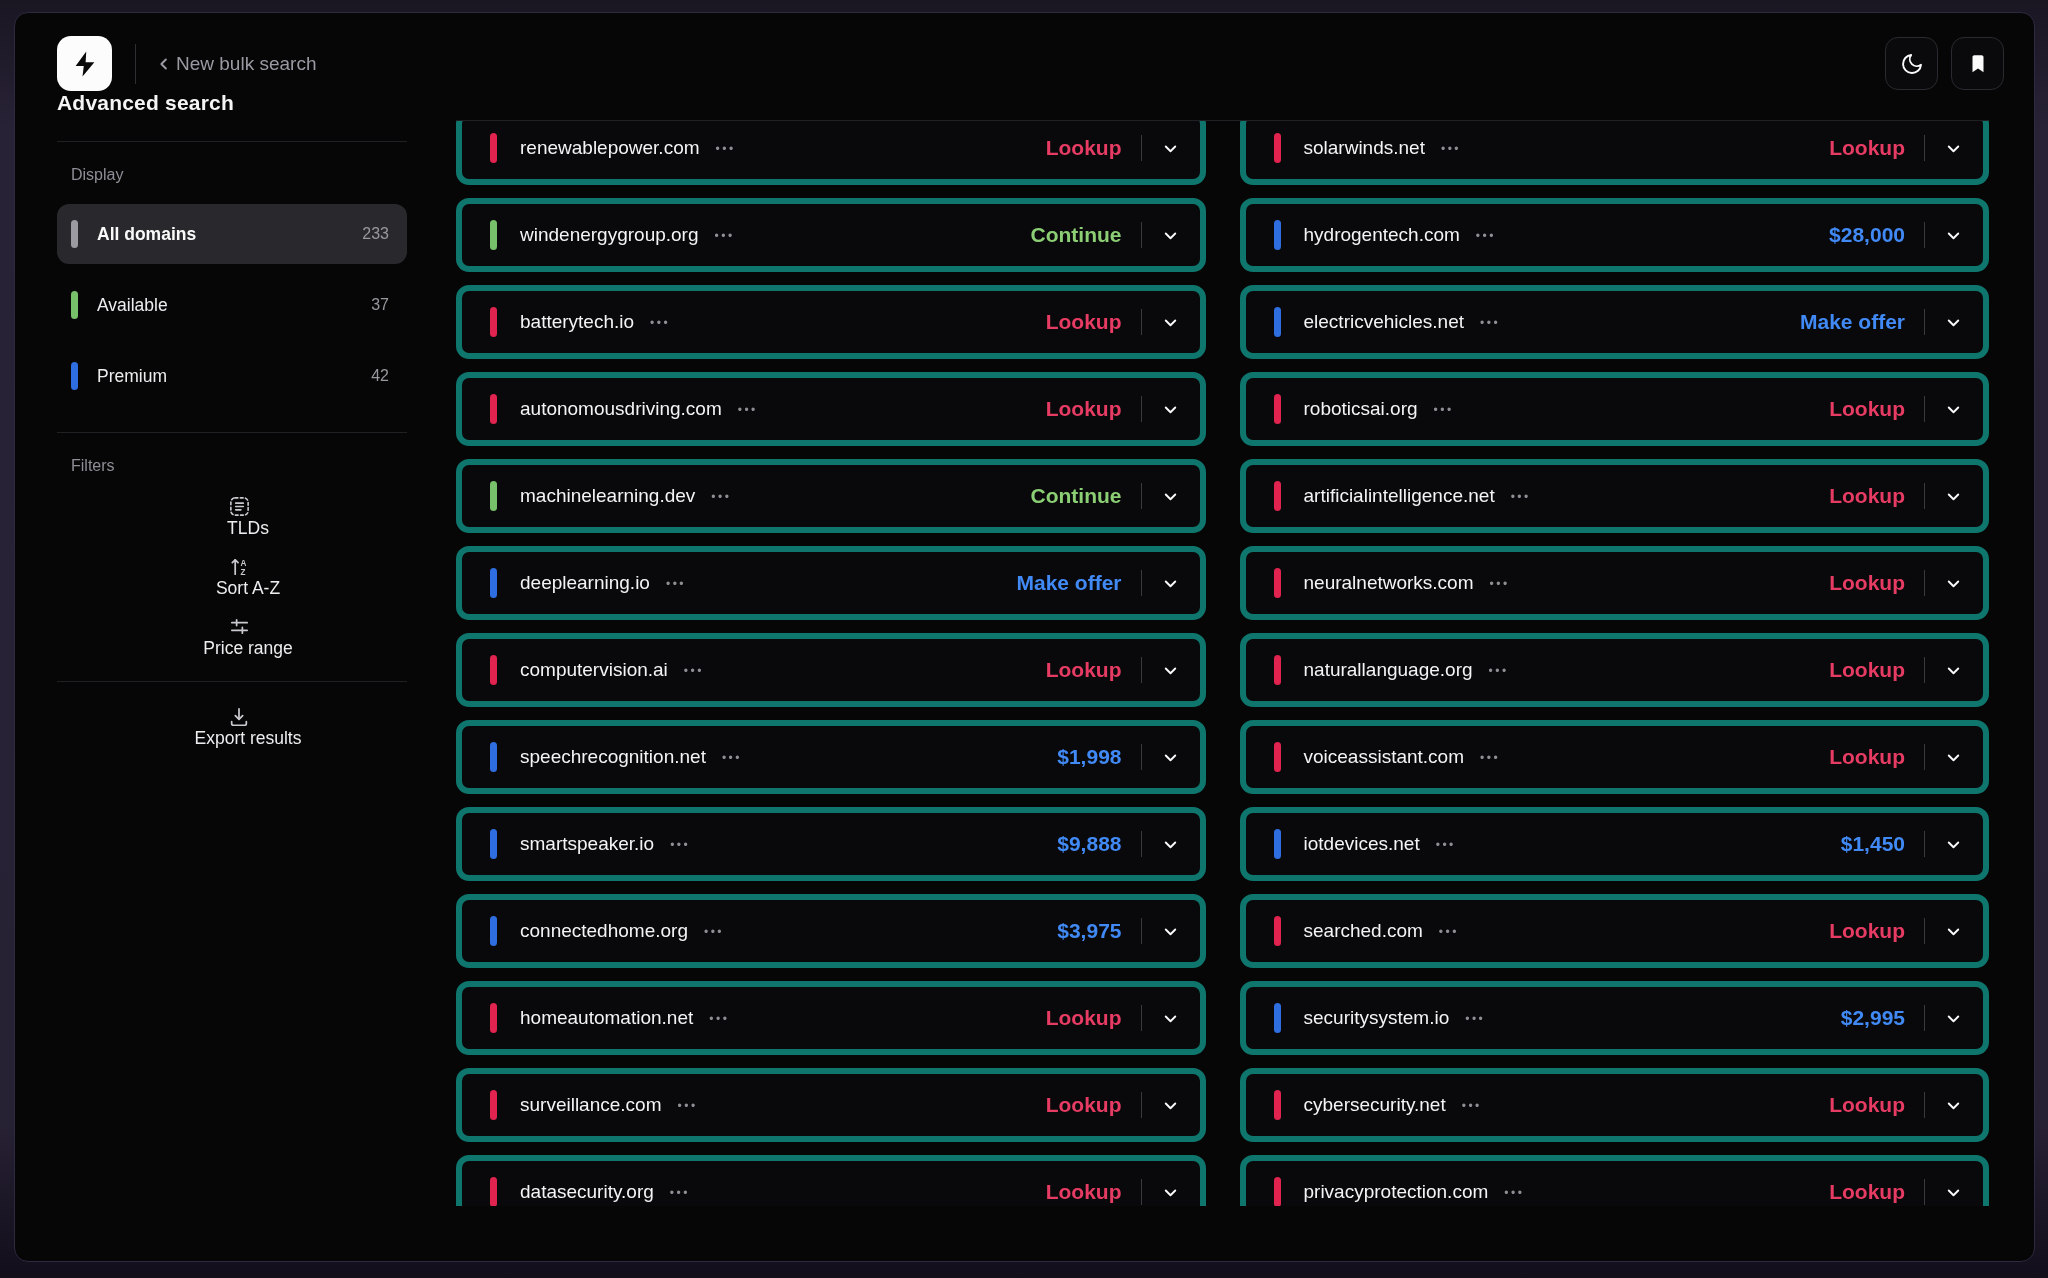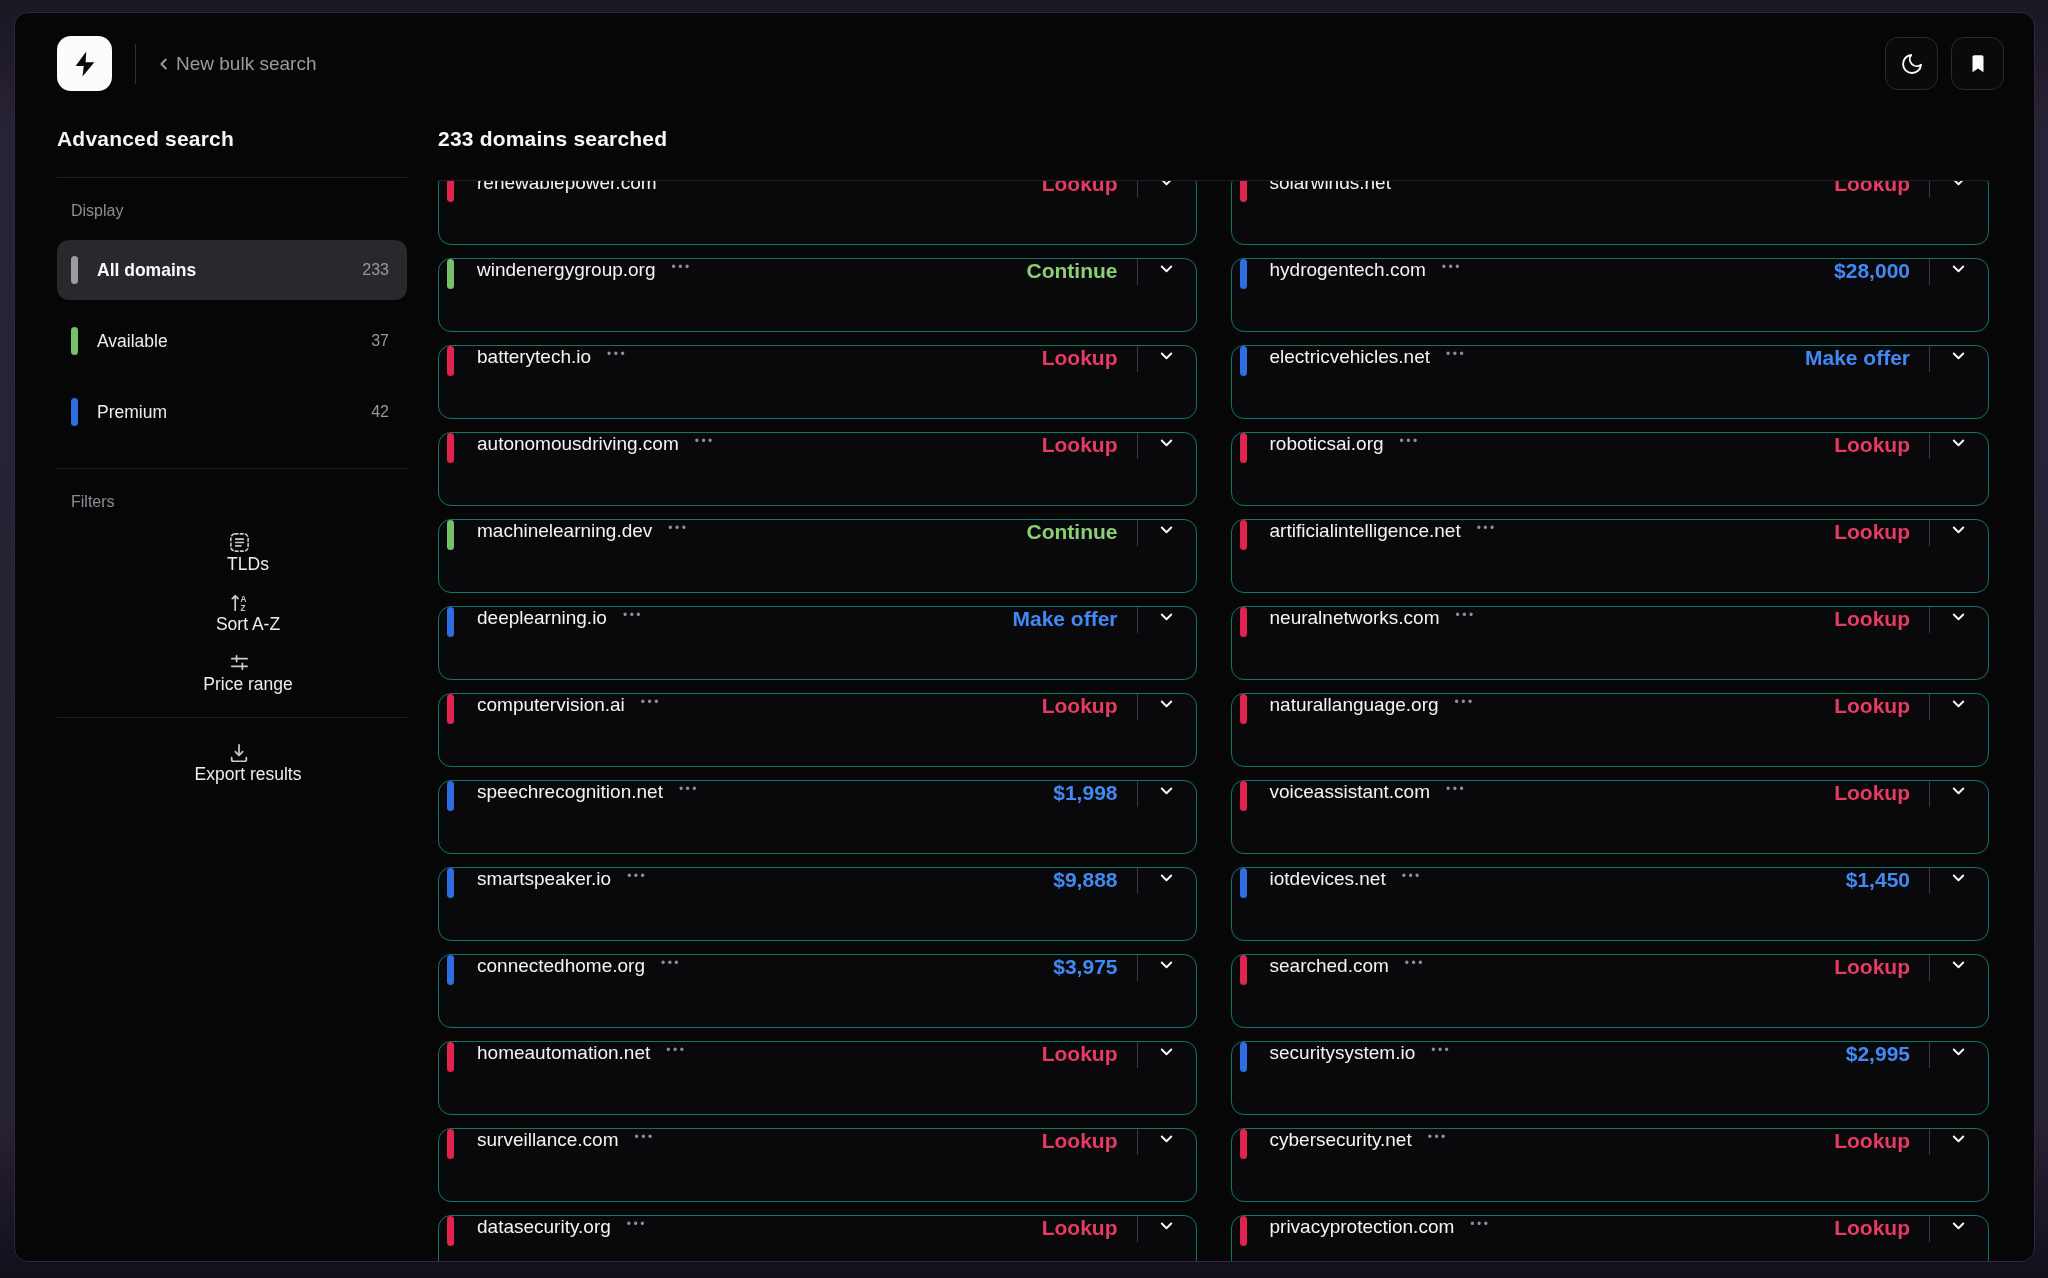--- a/index.html
+++ b/index.html
@@ -24,21 +24,21 @@
     display:flex; align-items:center; gap:3px; margin-left:19px;
     background:none; border:none; color:#9a9aa3; font-size:19px; cursor:pointer;
     font-family:inherit;
   }
   .header-right { margin-left:auto; display:flex; gap:13px; }
   .icon-btn {
     width:53px; height:53px; border-radius:13px; border:1px solid #2a2a30;
     background:#0a0a0c; display:flex; align-items:center; justify-content:center; cursor:pointer;
   }
   
-  .content { display:flex; margin-top:36px; flex:1; min-height:0; }
+  .content { display:flex; flex:1; min-height:0;gap:18px; }
   .sidebar { width:350px; margin-left:42px; flex-shrink:0; }
   .main { flex:1; margin-left:31px; margin-right:45px; min-width:0; }
 
   
   .sidebar-title { color:#f5f5f6; font-size:21px; font-weight:700; letter-spacing:.2px; }
   .sb-divider { height:1px; background:#202024; margin-top:26px; }
   .section-label { color:#8e8e96; font-size:16px; margin:24px 0 0 14px; }
   .display-list { margin-top:20px; }
   .display-item {
     display:flex; align-items:center; height:60px; padding:0 18px 0 14px;
@@ -67,22 +67,22 @@
   .main-heading { color:#f7f7f8; font-size:21px; font-weight:700; letter-spacing:.2px; }
   .results {
     margin-top:29px; height:1086px; overflow:hidden;
     border-top:1px solid #1f1f24;
     display:grid; grid-template-columns:1fr 1fr; column-gap:34px;
   }
   .col { display:flex; flex-direction:column; }
   .col .row:first-child { margin-top:-10px; }
   .row {
     flex-shrink:0; height:74px; margin-bottom:13px;
-    background:#09090b; border:1px solid #0f766e; border-radius:13px;
-    display:flex; align-items:flex-start; padding:0 20px 0 8px; cursor:pointer;
+    background:#09090b; border:6px solid #0f766e; border-radius:13px;
+    display:flex; align-items:center; padding:0 20px 0 28px; cursor:pointer;
   }
   .row .bar { width:7px; height:30px; border-radius:4px; flex-shrink:0; }
   .bar.taken { background:#e0234f; }
   .bar.available { background:#77c16a; }
   .bar.premium { background:#2e6ee0; }
   .row .domain { color:#f4f4f6; font-size:19px; margin-left:23px; white-space:nowrap; }
   .row .dots {
     color:#8e8e95; font-size:12px; letter-spacing:2.5px; margin-left:16px;
     transform:translateY(1px);
   }
@@ -209,21 +209,20 @@
             <path d="M12 3v11"></path>
               <path d="M8 10.5 12 14.5 16 10.5"></path>
               <path d="M4 17v2a2 2 0 0 0 2 2h12a2 2 0 0 0 2-2v-2"></path>
           </svg>
         </span>
         <span class="flabel">Export results</span>
       </div>
     </div>
 
     <div class="main">
-      <div class="main-heading">233 domains searched</div>
       <div class="results">
         <div class="col" id="col-0">
   <div class="row">
     <span class="bar taken"></span>
     <span class="domain">renewablepower.com</span>
     <span class="dots">•••</span>
     <span class="spacer"></span>
     <span class="status taken">Lookup</span>
     <span class="vdiv"></span>
     <span class="chev">

